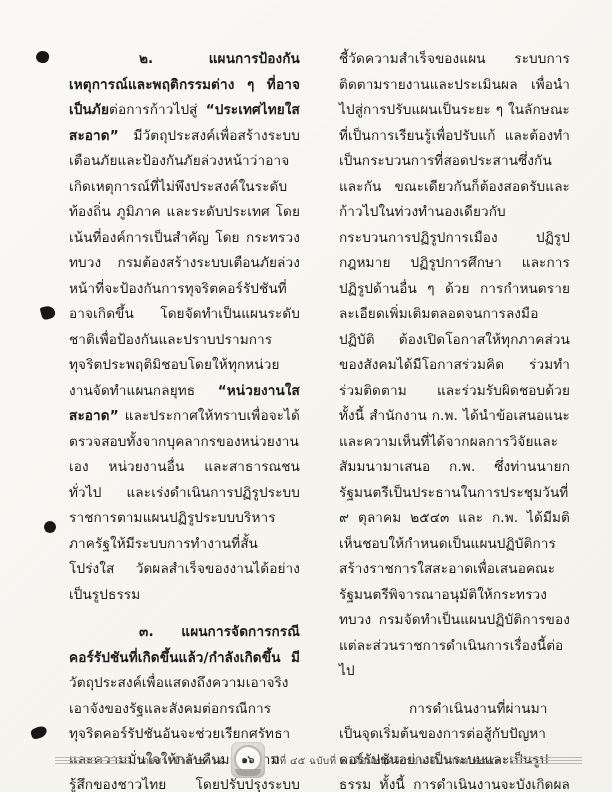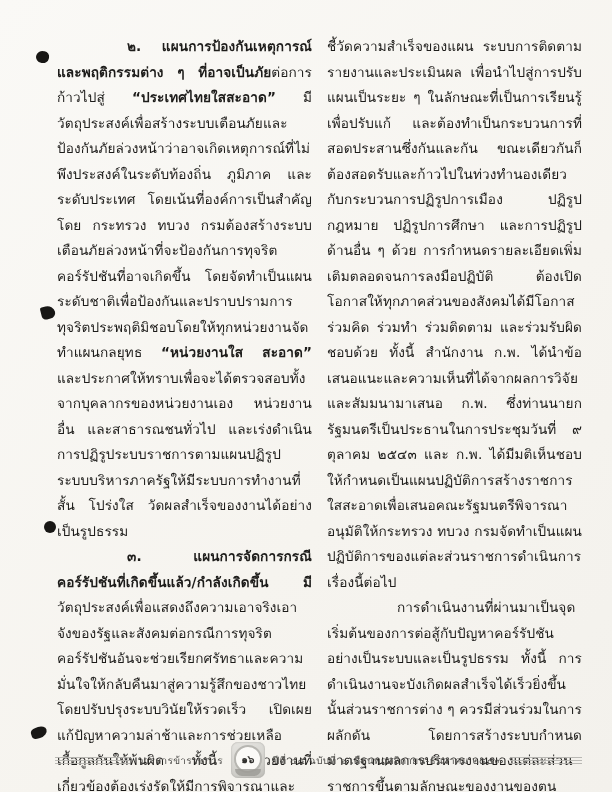--- a/index.html
+++ b/index.html
@@ -22,21 +22,21 @@
     display: flex;
     gap: 15px;
   }
   .col {
     flex: 1 1 0;
     text-align: justify;
     font-size: 13.6px;
     line-height: 25.5px;
     letter-spacing: 0.1px;
   }
-  .col p { margin: 0; }
+  .col p { margin: 12px; }
   .para.indent { text-indent: 70px; }
   .para b { font-weight: bold; }
   
   .ink { position: absolute; background: #181715; }
   .ink.m1 { left: 36px; top: 51px;  width: 13px; height: 12px; border-radius: 55% 45% 50% 50%; transform: rotate(12deg); }
   .ink.m2 { left: 41px; top: 306px; width: 14px; height: 13px; border-radius: 20% 80% 60% 45%; transform: rotate(-14deg); }
   .ink.m3 { left: 44px; top: 521px; width: 12px; height: 12px; border-radius: 50%; }
   .ink.m4 { left: 31px; top: 727px; width: 16px; height: 11px; border-radius: 45% 55% 65% 40%; transform: rotate(-18deg); }
   
   .footer {

